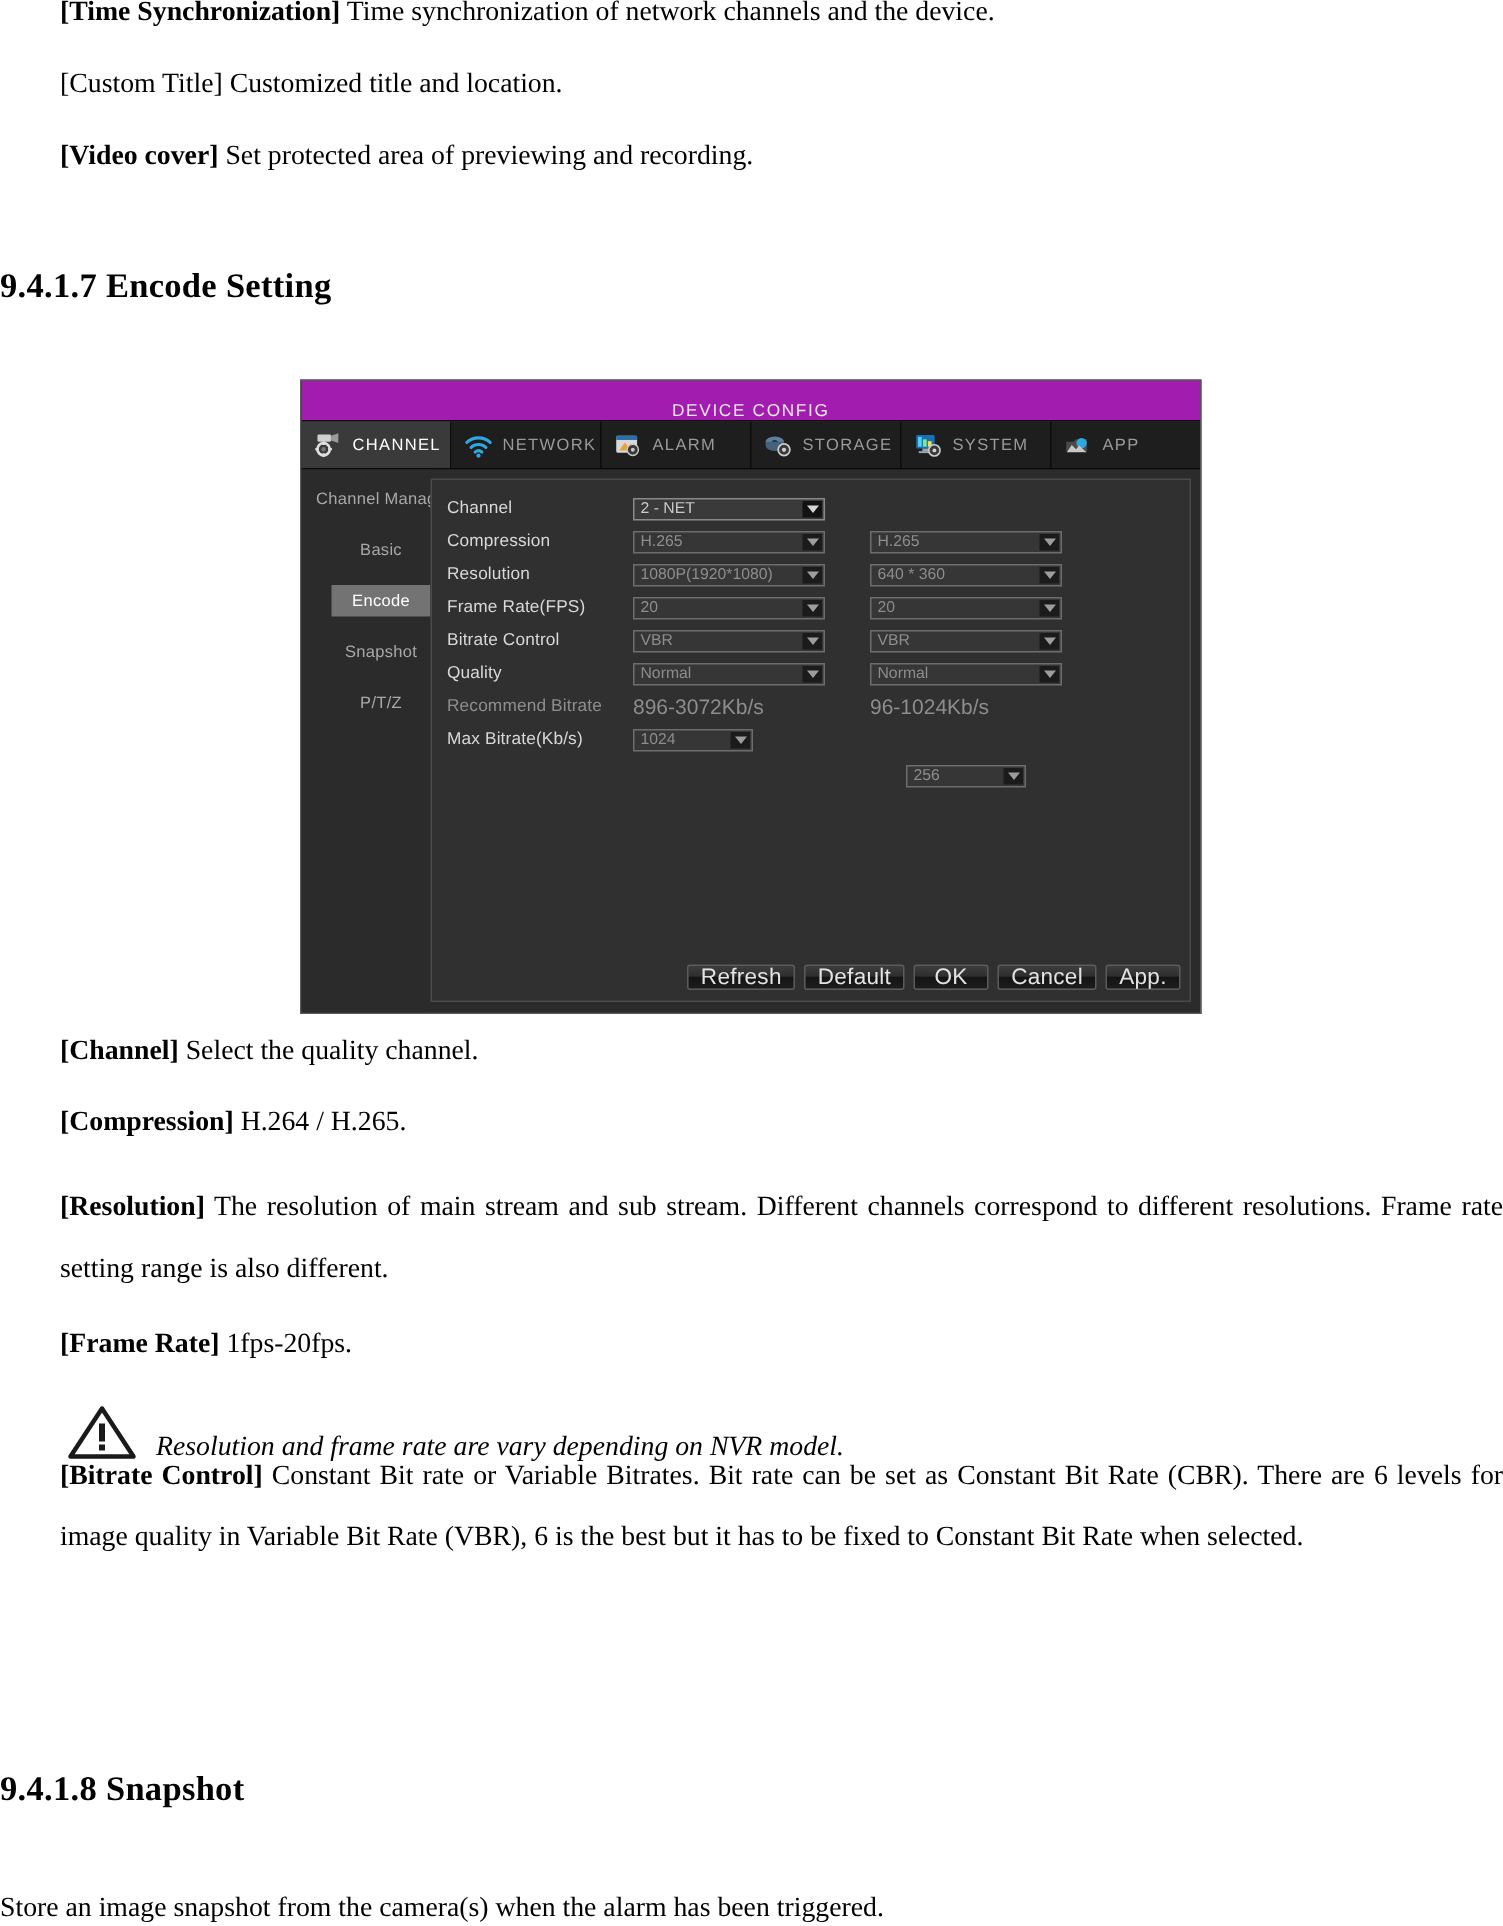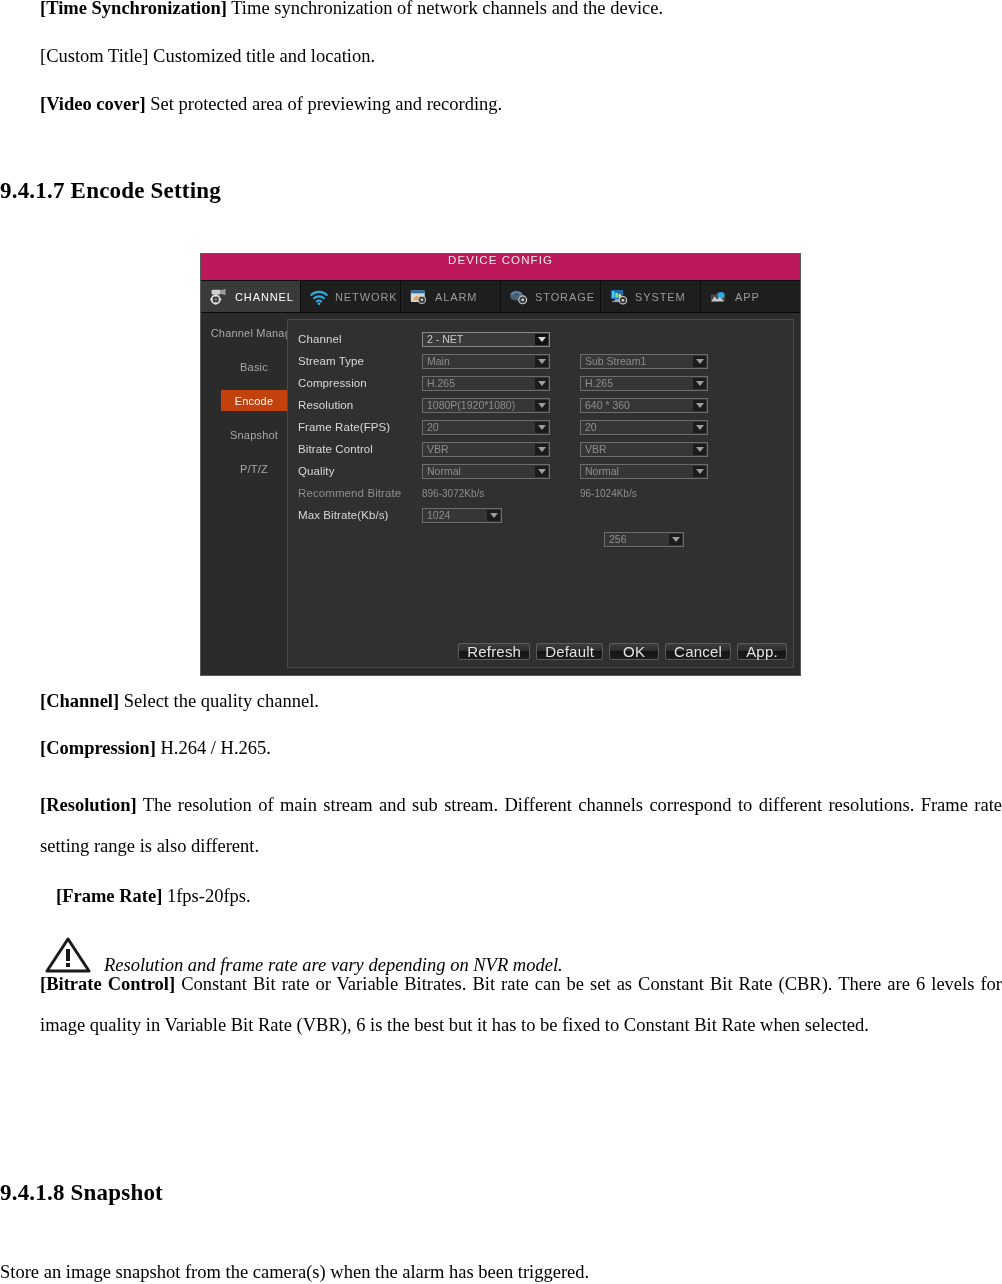--- a/index.html
+++ b/index.html
@@ -70,24 +70,24 @@
     height: 423px;
     background: #2b2b2b;
     border: 1px solid #5a5a5a;
     box-sizing: border-box;
     font-family: "Liberation Sans", "DejaVu Sans", sans-serif;
     overflow: hidden;
   }
 
   #nvr-titlebar {
     height: 27px;
-    background: #be185d;
+    background: #a21caf;
     border-bottom: 1px solid #0f0f0f;
     display: flex;
-    align-items: flex-start;
+    align-items: flex-end;
     justify-content: center;
     box-sizing: border-box;
   }
   #nvr-title-text {
     color: #e8e8e8;
     font-size: 11.5px;
     letter-spacing: 1.1px;
   }
 
   #nvr-tabbar {
@@ -141,21 +141,21 @@
     margin-bottom: 13px;
     display: flex;
     align-items: center;
     justify-content: center;
     font-size: 11px;
     color: #a8a8a8;
     letter-spacing: 0.2px;
     white-space: nowrap;
   }
   .side-item.active {
-    background: #c2410c;
+    background: #737373;
     color: #ffffff;
   }
 
   #nvr-panel {
     flex: 1 1 auto;
     margin: 6px 6px 7px 0;
     background: #303030;
     border: 1px solid #4a4a4a;
     box-sizing: border-box;
     position: relative;
@@ -218,21 +218,21 @@
     border-top: 5px solid #d6d6d6;
   }
   .sel.dim .arrow::after { border-top-color: #9d9d9d; }
 
   .col-main { width: 128px; flex: 0 0 128px; margin-right: 30px; }
   .col-sub  { width: 128px; flex: 0 0 128px; }
   .col-main.narrow { width: 80px; flex: 0 0 80px; margin-right: 102px; }
   .col-sub.narrow  { width: 80px; flex: 0 0 80px; margin-top: 48px; }
 
   .statictext {
-    font-size: 10px;
+    font-size: 14px;
     color: #8d8d8d;
     white-space: nowrap;
     display: flex;
     align-items: center;
     height: 15px;
   }
 
   #nvr-buttons {
     position: absolute;
     right: 6px;
@@ -387,31 +387,20 @@
     <div id="nvr-panel">
 
       <div class="frow">
         <div class="flabel">Channel</div>
         <div class="sel col-main">
           <span>2 - NET</span>
           <span class="arrow"></span>
         </div>
       </div>
 
-      <div class="frow">
-        <div class="flabel">Stream Type</div>
-        <div class="sel dim col-main">
-          <span>Main</span>
-          <span class="arrow"></span>
-        </div>
-        <div class="sel dim col-sub">
-          <span>Sub Stream1</span>
-          <span class="arrow"></span>
-        </div>
-      </div>
 
       <div class="frow">
         <div class="flabel">Compression</div>
         <div class="sel dim col-main">
           <span>H.265</span>
           <span class="arrow"></span>
         </div>
         <div class="sel dim col-sub">
           <span>H.265</span>
           <span class="arrow"></span>
@@ -501,21 +490,21 @@
 </div>
 
 <div class="doc-line" style="left:40px; top:738px;">
   <b class="lbl">[Compression]</b><span> H.264 / H.265.</span>
 </div>
 
 <div class="doc-para justify-block" style="left:40px; top:785px; width:962px;">
   <b class="lbl">[Resolution]</b><span> The resolution of main stream and sub stream. Different channels correspond to different resolutions. Frame rate setting range is also different.</span>
 </div>
 
-<div class="doc-line" style="left:40px; top:886px;margin-left:16px;">
+<div class="doc-line" style="left:40px; top:886px;">
   <b class="lbl">[Frame Rate]</b><span> 1fps-20fps.</span>
 </div>
 
 <span class="warn-icon">
   <svg viewBox="0 0 48 38" width="48" height="38">
     <path d="M24 3 L45 35 L3 35 Z" fill="none" stroke="#1a1a1a" stroke-width="3" stroke-linejoin="round"></path>
     <rect x="22" y="13" width="4" height="12" fill="#1a1a1a"></rect>
     <rect x="22" y="27" width="4" height="4" fill="#1a1a1a"></rect>
   </svg>
 </span>

